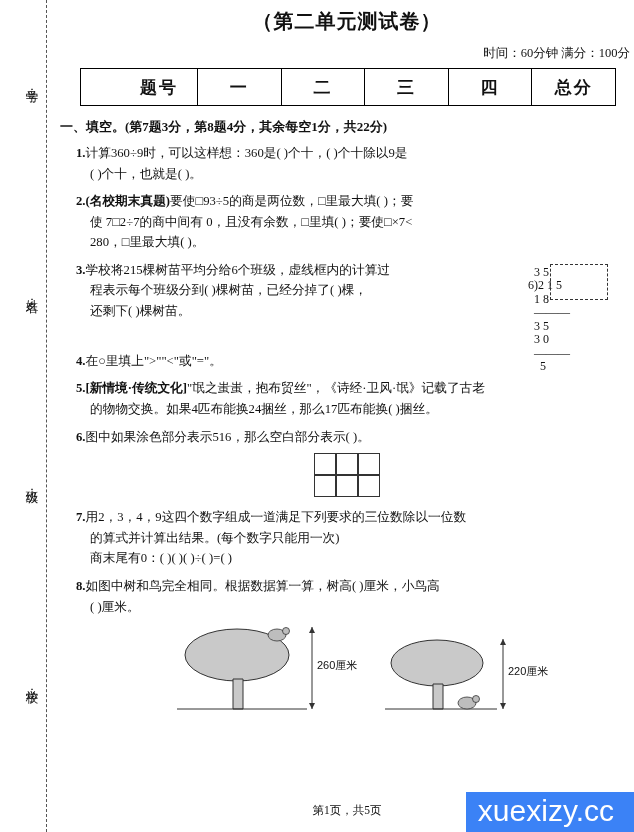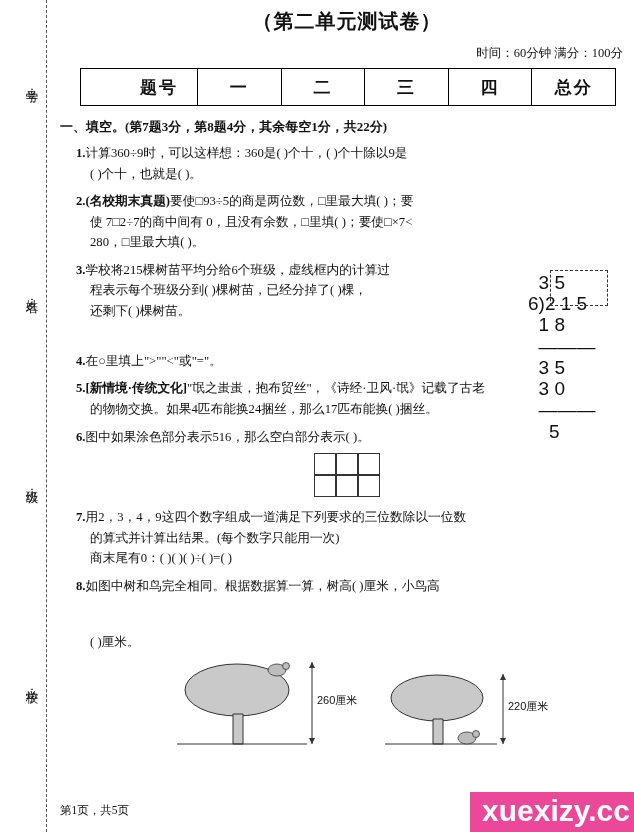--- a/index.html
+++ b/index.html
@@ -40,21 +40,21 @@
     font-size:20px;
     font-weight:bold;
     letter-spacing:1px;
     margin-top:8px;
     font-family:"Liberation Serif", serif;
   }
   .meta{
     text-align:right;
     font-size:12.5px;
     margin-top:10px;
-    padding-right:11px;
+    padding-right:4px;
   }
 
   table.score{
     border-collapse:collapse;
     margin:6px 0 0 20px;
     width:536px;
     table-layout:fixed;
   }
   table.score td{
     border:1px solid #000;
@@ -78,50 +78,50 @@
     line-height:1.62;
     margin:7px 0 0 0;
     position:relative;
   }
   .q .num{font-weight:bold;}
   .q .ind{padding-left:16px;display:block;}
   .bold{font-weight:bold;}
 
   
   .division{
-    position:absolute;right:14px;top:12px;width:92px;
-    font-family:Liberation Sans, sans-serif;
-    font-size:19px;
+    position:absolute;right:14px;top:6px;width:92px;
+    font-family:Liberation Serif, serif;
+    font-size:12px;
     line-height:1.12;
   }
   .division .row{display:block;white-space:pre;}
   .dashbox{
     position:absolute;left:22px;top:-2px;width:56px;height:34px;
     border:1px dashed #333;
   }
 
   .grid-fig{
     width:66px;height:44px;margin:6px auto 2px auto;
     display:grid;grid-template-columns:repeat(3,1fr);grid-template-rows:repeat(2,1fr);
   }
   .grid-fig div{border:1px solid #333;}
 
   .fig-trees{
     position:relative;height:96px;margin-top:4px;
   }
   .footer{
     position:absolute;bottom:14px;left:0;width:574px;
-    font-size:11.5px;
+    text-align:center;font-size:11.5px;
   }
   .watermark{
     position:absolute;right:0;bottom:0;
-    background:#ec4899;color:#fff;
+    background:#3b82f6;color:#fff;
     font-family:"Liberation Sans", sans-serif;
-    font-weight:bold;font-size:30px;
-    padding:2px 4px 4px 12px;
+    font-weight:normal;font-size:30px;
+    padding:2px 20px 4px 12px;
     letter-spacing:0px;
   }
 </style>
 </head>
 <body>
 
 <div class="page">
 
   <div class="binding-line"></div>
 
@@ -201,21 +201,21 @@
     </div>
 
     <div class="q" style="margin-top:10px;">
       <span class="ind"><span class="num">7.</span><span>用2，3，4，9这四个数字组成一道满足下列要求的三位数除以一位数</span></span>
       <span class="ind" style="padding-left:30px;"><span>的算式并计算出结果。(每个数字只能用一次)</span></span>
       <span class="ind" style="padding-left:30px;"><span>商末尾有0：(    )(    )(    )÷(    )=(    )</span></span>
     </div>
 
     <div class="q">
       <span class="ind"><span class="num">8.</span><span>如图中树和鸟完全相同。根据数据算一算，树高(    )厘米，小鸟高</span></span>
-      <span class="ind" style="padding-left:30px;margin-top:35px;"><span>(    )厘米。</span></span>
+      <span class="ind" style="padding-left:30px;"><span>(    )厘米。</span></span>
 
       <div class="fig-trees">
         <svg width="420" height="96" viewBox="0 0 420 96" style="display:block;margin:0 auto;">
 
           <ellipse cx="100" cy="34" rx="52" ry="26" fill="#c9c9c9" stroke="#333" stroke-width="1"></ellipse>
           <path d="M96 58 L96 88 L106 88 L106 58 Z" fill="#c9c9c9" stroke="#333" stroke-width="1"></path>
           <line x1="40" y1="88" x2="170" y2="88" stroke="#333" stroke-width="1"></line>
 
           <ellipse cx="140" cy="14" rx="9" ry="6" fill="#bdbdbd" stroke="#333" stroke-width="0.8"></ellipse>
           <circle cx="149" cy="10" r="3.5" fill="#bdbdbd" stroke="#333" stroke-width="0.8"></circle>

